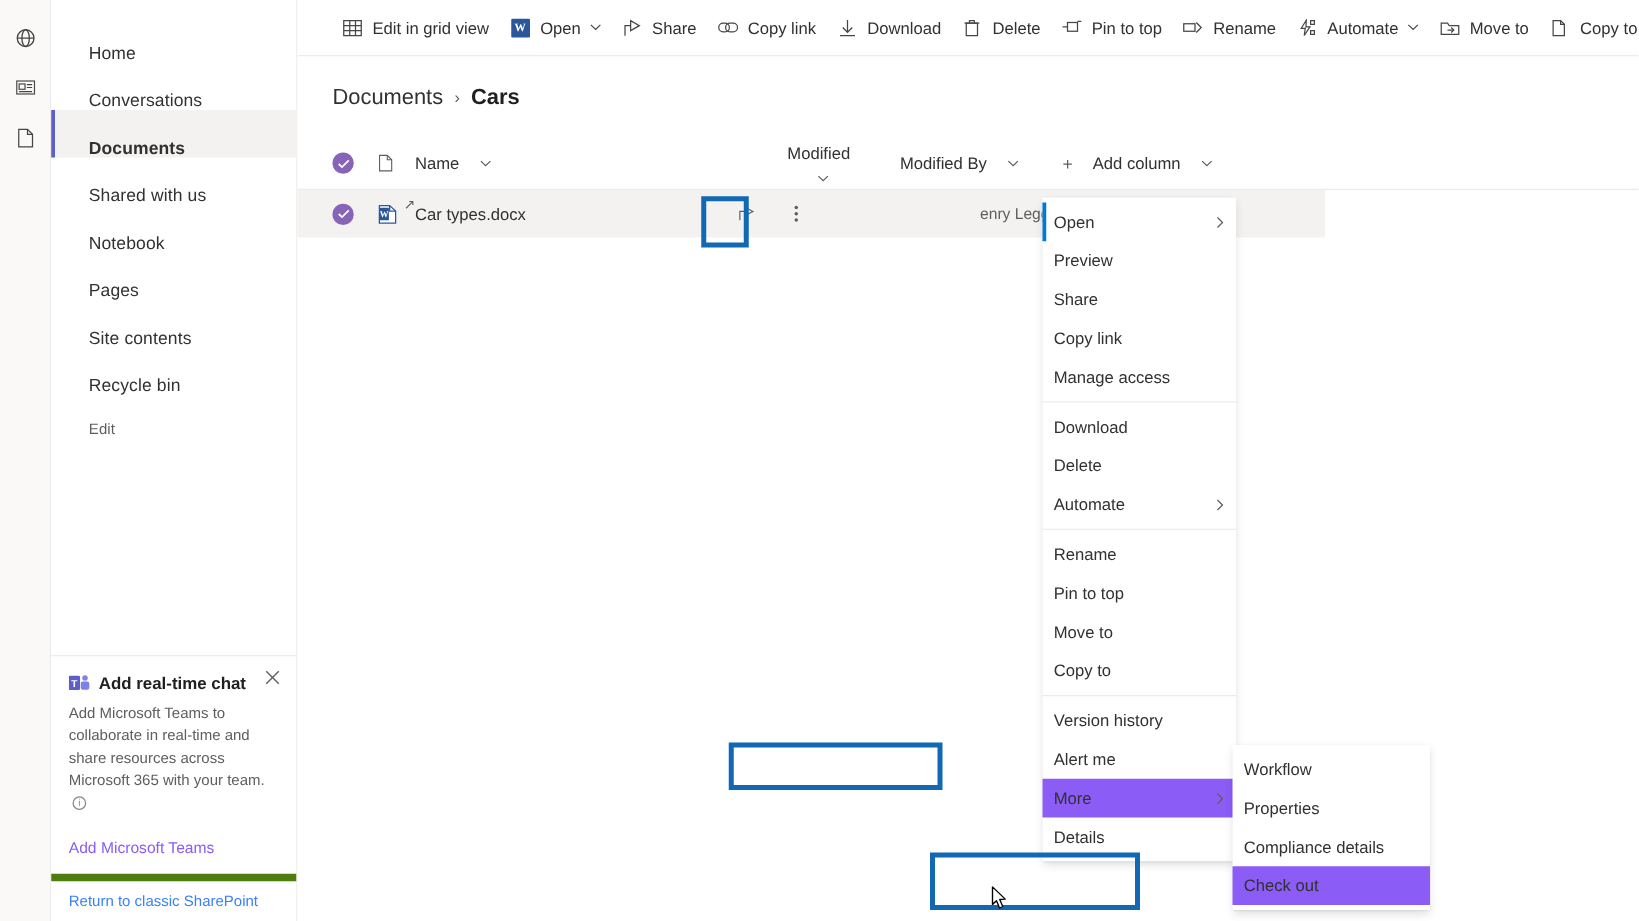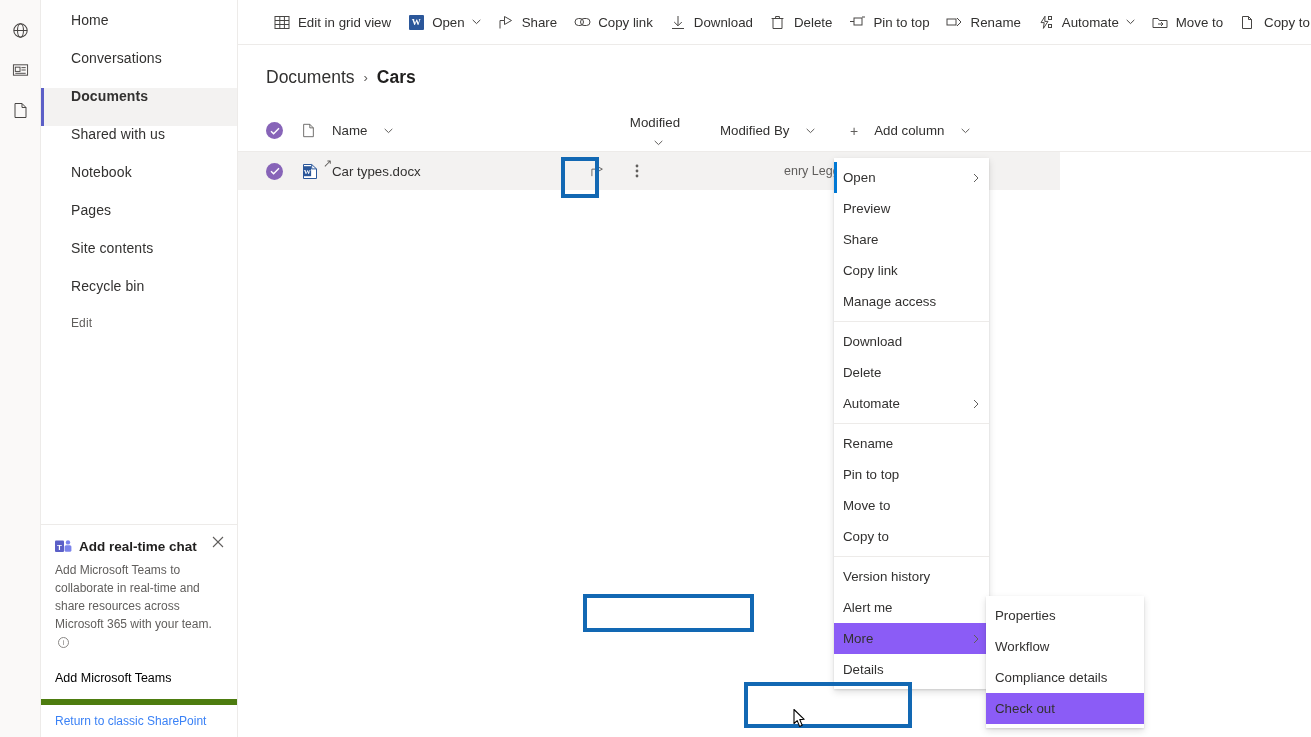--- a/index.html
+++ b/index.html
@@ -25,21 +25,21 @@
   }
   .rail-btn svg { display: block; }
 
   
   #sidenav {
     position: absolute; left: 41px; top: 0; width: 197px; height: 737px;
     background: #ffffff; border-right: 1px solid #edebe9;
   }
   #nav-list { padding-top: 12px; }
   .nav-item {
-    position: relative; height: 38px; display: flex; align-items: flex-start;
+    position: relative; height: 38px; display: flex; align-items: flex-end;
     padding-left: 30px; font-size: 14px; color: #323130;
     letter-spacing: .1px; white-space: nowrap;
   }
   .nav-item.selected { background: #f3f2f1; font-weight: 600; }
   .nav-item.selected::before {
     content: ""; position: absolute; left: 0; top: 0; bottom: 0;
     width: 3px; background: #5b5fc7;
   }
   .nav-item.sub { font-size: 12px; color: #605e5c; height: 34px; }
 
@@ -61,21 +61,21 @@
     width: 17px; height: 15px; position: relative; flex: none;
   }
   #promo-desc {
     font-size: 12px; line-height: 18px; color: #605e5c; margin-bottom: 20px;
   }
   #promo-desc .info-dot {
     display: inline-block; width: 11px; height: 11px; border: 1px solid #8a8886;
     border-radius: 50%; font-size: 8px; line-height: 9px; text-align: center;
     color: #8a8886; vertical-align: 1px; margin-left: 3px;
   }
-  #promo-link { font-size: 12.5px; color: #000000; }
+  #promo-link { font-size: 12.5px; color: #8b5cf6; }
   #classic-link {
     position: absolute; left: 0; right: 0; bottom: 0; height: 38px;
     display: flex; align-items: center; padding-left: 14px;
     font-size: 12px; color: #3b82f6; border-top: 6px solid #4d7c0f; margin-top: 28px;
   }
 
   
   #main {
     position: absolute; left: 238px; top: 0; right: 0; height: 737px;
     background: #ffffff;
@@ -570,24 +570,24 @@
           </svg>
       </span>
     </div>
     <div class="mi">
       <span>Details</span>
     </div>
   </div>
 
   <div id="submenu">
     <div class="mi">
+      <span>Workflow</span>
+    </div>
+    <div class="mi">
       <span>Properties</span>
-    </div>
-    <div class="mi">
-      <span>Workflow</span>
     </div>
     <div class="mi">
       <span>Compliance details</span>
     </div>
     <div class="mi highlight">
       <span>Check out</span>
     </div>
   </div>
 
 </div>

